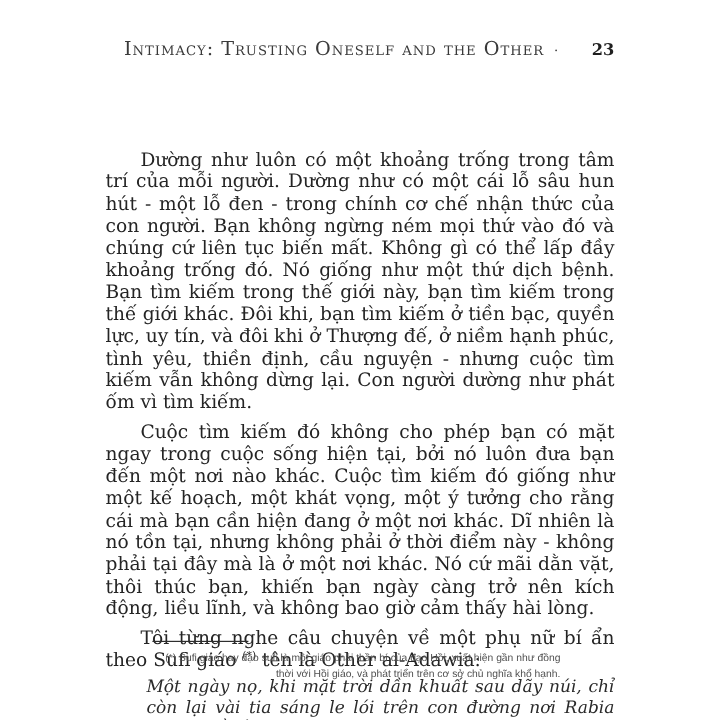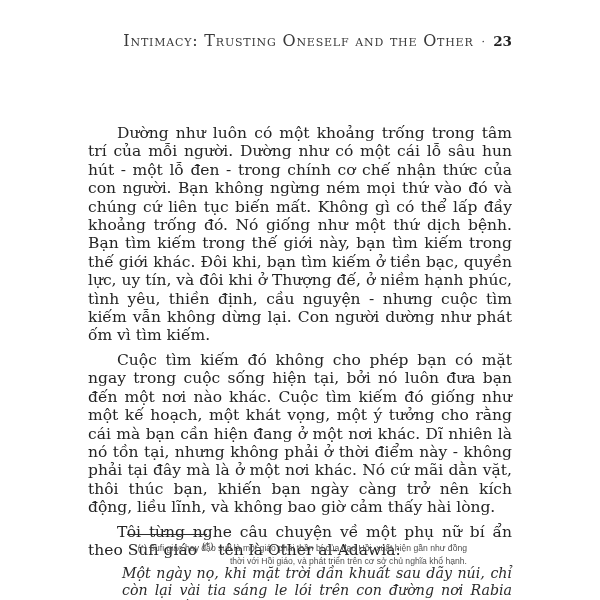--- a/index.html
+++ b/index.html
@@ -17,21 +17,21 @@
     color:#3a3a3a;
     white-space:nowrap;
   }
   .running-title {
     font-variant:small-caps;
     font-size:16px;
     letter-spacing:0.8px;
     color:#3a3a3a;
   }
   .separator { font-size:11px; color:#3a3a3a; padding:0 3px; }
-  .page-number { font-size:13.5px; font-weight:bold; color:#1f1f1f; }
+  .page-number { font-size:13.5px; font-weight:bold; color:#1f1f1f;margin-left:20px; }
   .body-text {
     position:absolute;
     top:77px; left:88px; width:424px;
     color:#242424;
     margin-top:47px;
   }
   .para {
     margin:0 0 6px 0;
     font-size:15.5px;
     line-height:18.4px;

